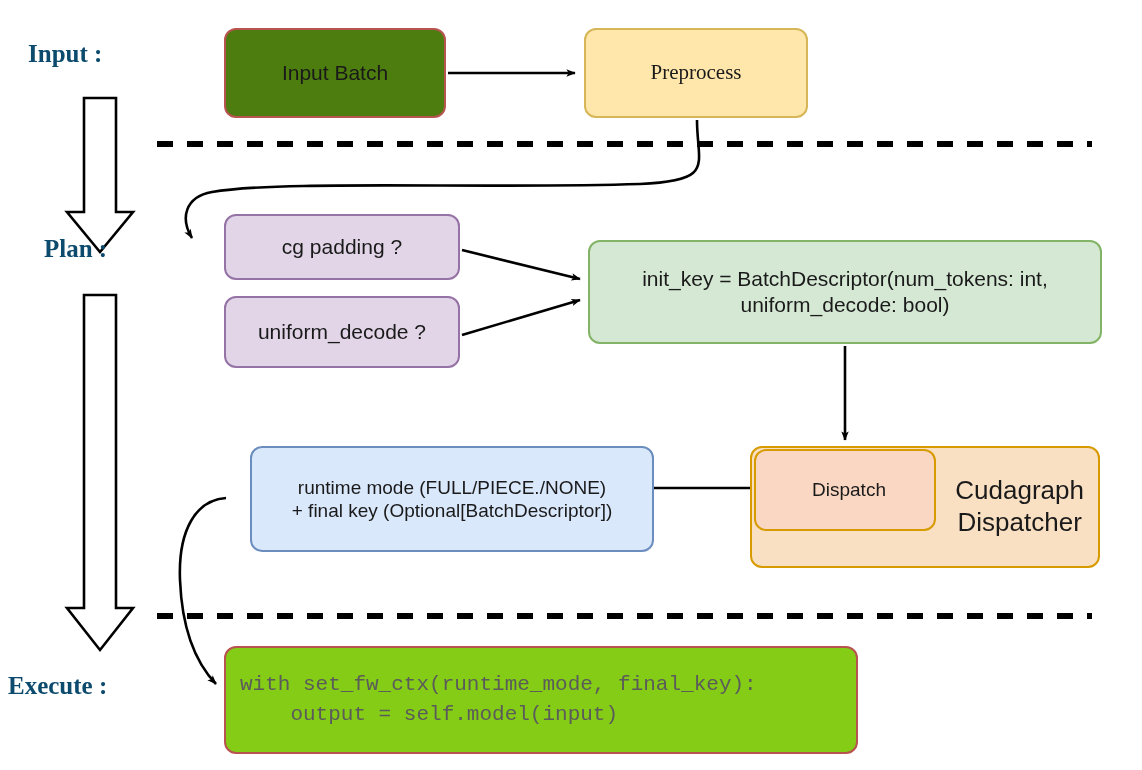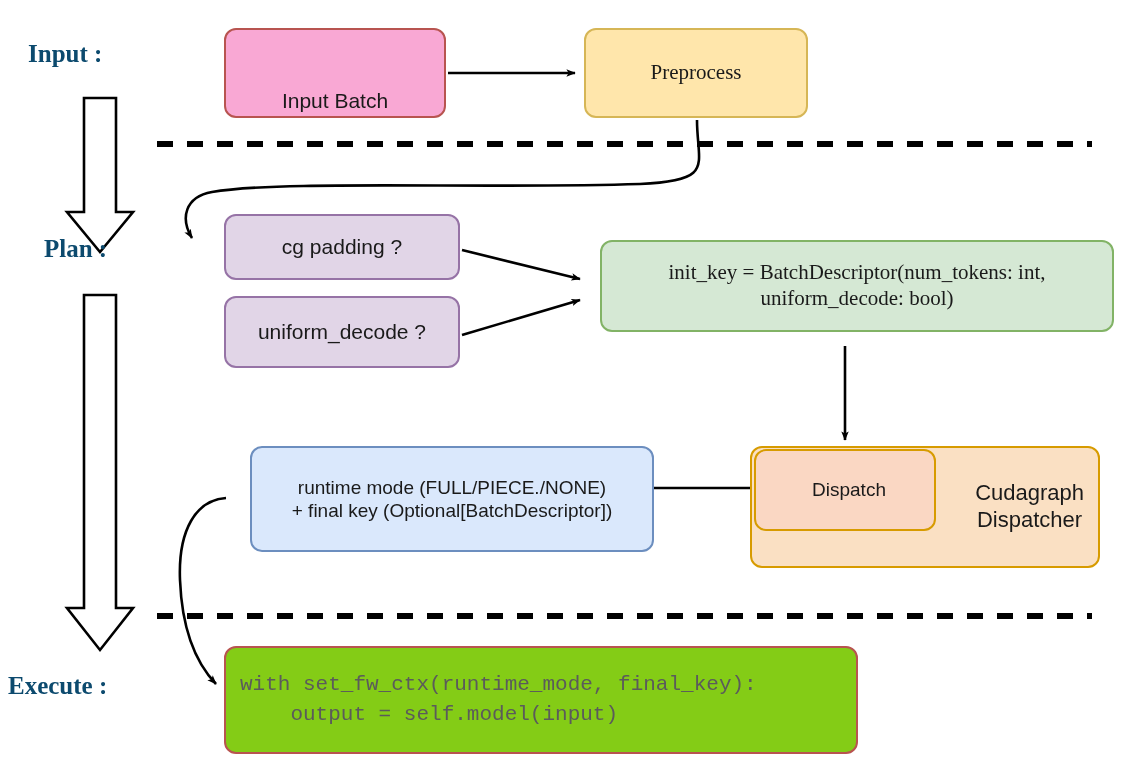--- a/index.html
+++ b/index.html
@@ -52,21 +52,21 @@
   .node.mono {
     font-family: "Liberation Mono", "DejaVu Sans Mono", monospace;
     font-size: 21px;
     justify-content: flex-start;
     text-align: left;
     white-space: pre;
     line-height: 1.45;
     padding-left: 14px;
     color: #5b5b5b;
   }
-  .n-input   { background:#f9a8d4; border-color:#b85450;align-items:flex-end; }
+  .n-input   { background:#4d7c0f; border-color:#b85450; }
   .n-pre     { background:#ffe6ab; border-color:#d6b656;font-family:Liberation Serif, serif; }
   .n-purple  { background:#e1d5e7; border-color:#9673a6; }
   .n-green   { background:#d5e8d4; border-color:#82b366; }
   .n-blue    { background:#dae8fc; border-color:#6c8ebf;margin-left:24px; }
   .n-orange-outer { background:#fae0c3; border-color:#d79b00; }
   .n-orange-inner { background:#fad7c3; border-color:#d79b00; }
   .n-code    { background:#84cc16; border-color:#b85450; }
 </style>
 </head>
 <body>
@@ -118,27 +118,27 @@
   </div>
 
   <div class="node n-purple" style="left:224px; top:214px; width:236px; height:66px;">
     <span>cg padding ?</span>
   </div>
 
   <div class="node n-purple" style="left:224px; top:296px; width:236px; height:72px;">
     <span>uniform_decode ?</span>
   </div>
 
-  <div class="node n-green" style="left:600px; top:240px; width:514px; height:92px;font-family:Liberation Serif, serif;">
+  <div class="node n-green" style="left:588px; top:240px; width:514px; height:104px;">
     <span style="white-space:pre-line;">init_key = BatchDescriptor(num_tokens: int,
 uniform_decode: bool)</span>
   </div>
 
   <div class="node n-orange-outer" style="left:750px; top:446px; width:350px; height:122px; justify-content:flex-end; padding-right:14px;">
-    <span style="white-space:pre-line; font-size:22px;">Cudagraph
+    <span style="white-space:pre-line; font-size:26px;">Cudagraph
 Dispatcher</span>
   </div>
 
   <div class="node n-orange-inner" style="left:754px; top:449px; width:182px; height:82px; font-size:19px;padding-left:16px;">
     <span>Dispatch</span>
   </div>
 
   <div class="node n-blue" style="left:226px; top:446px; width:404px; height:106px; font-size:19px;">
     <span style="white-space:pre-line;">runtime mode (FULL/PIECE./NONE)
 + final key (Optional[BatchDescriptor])</span>

